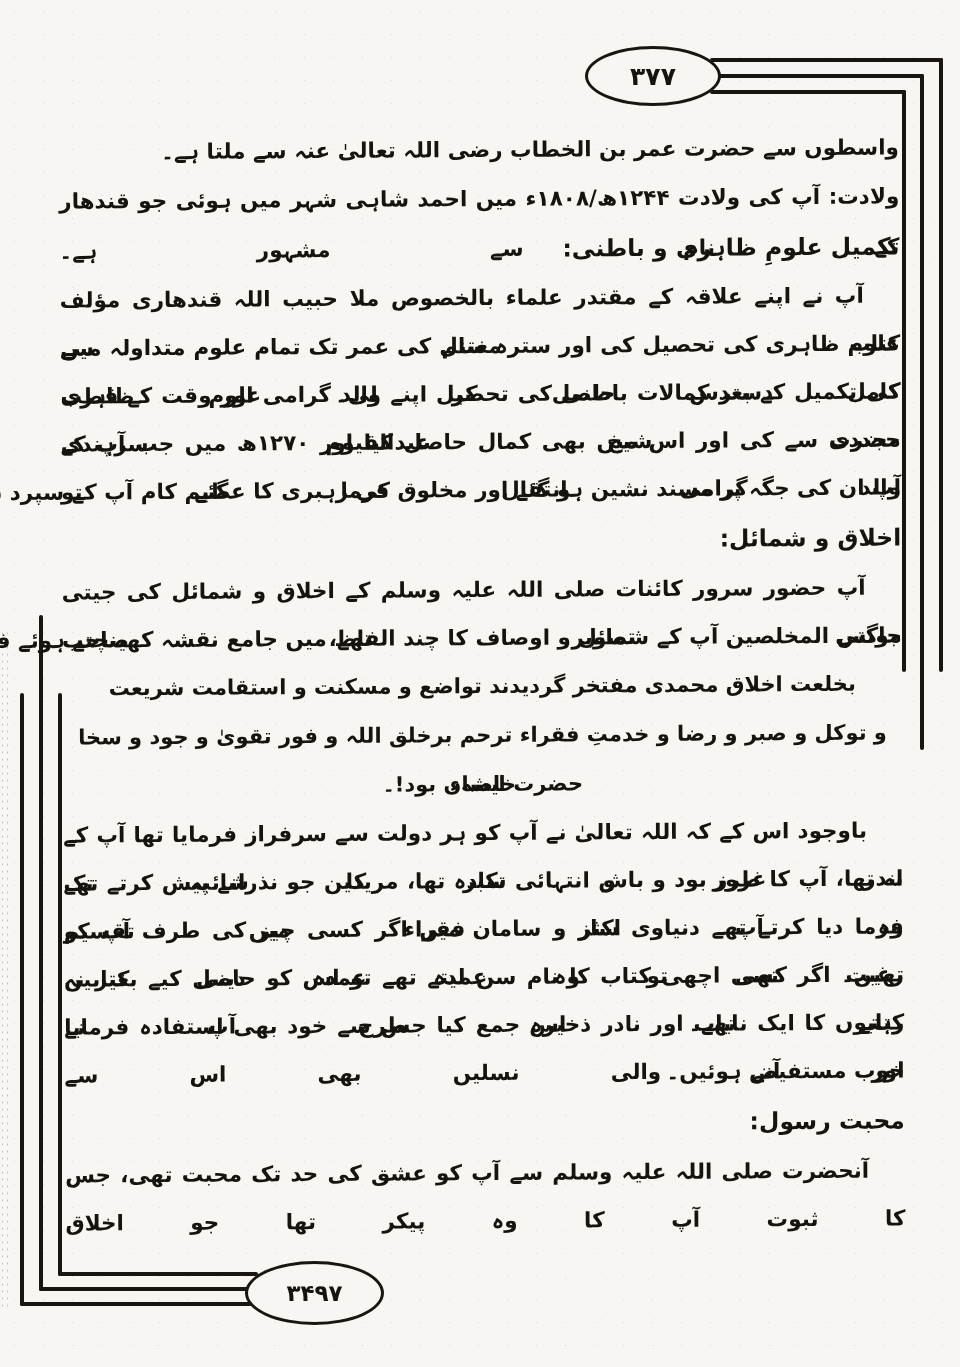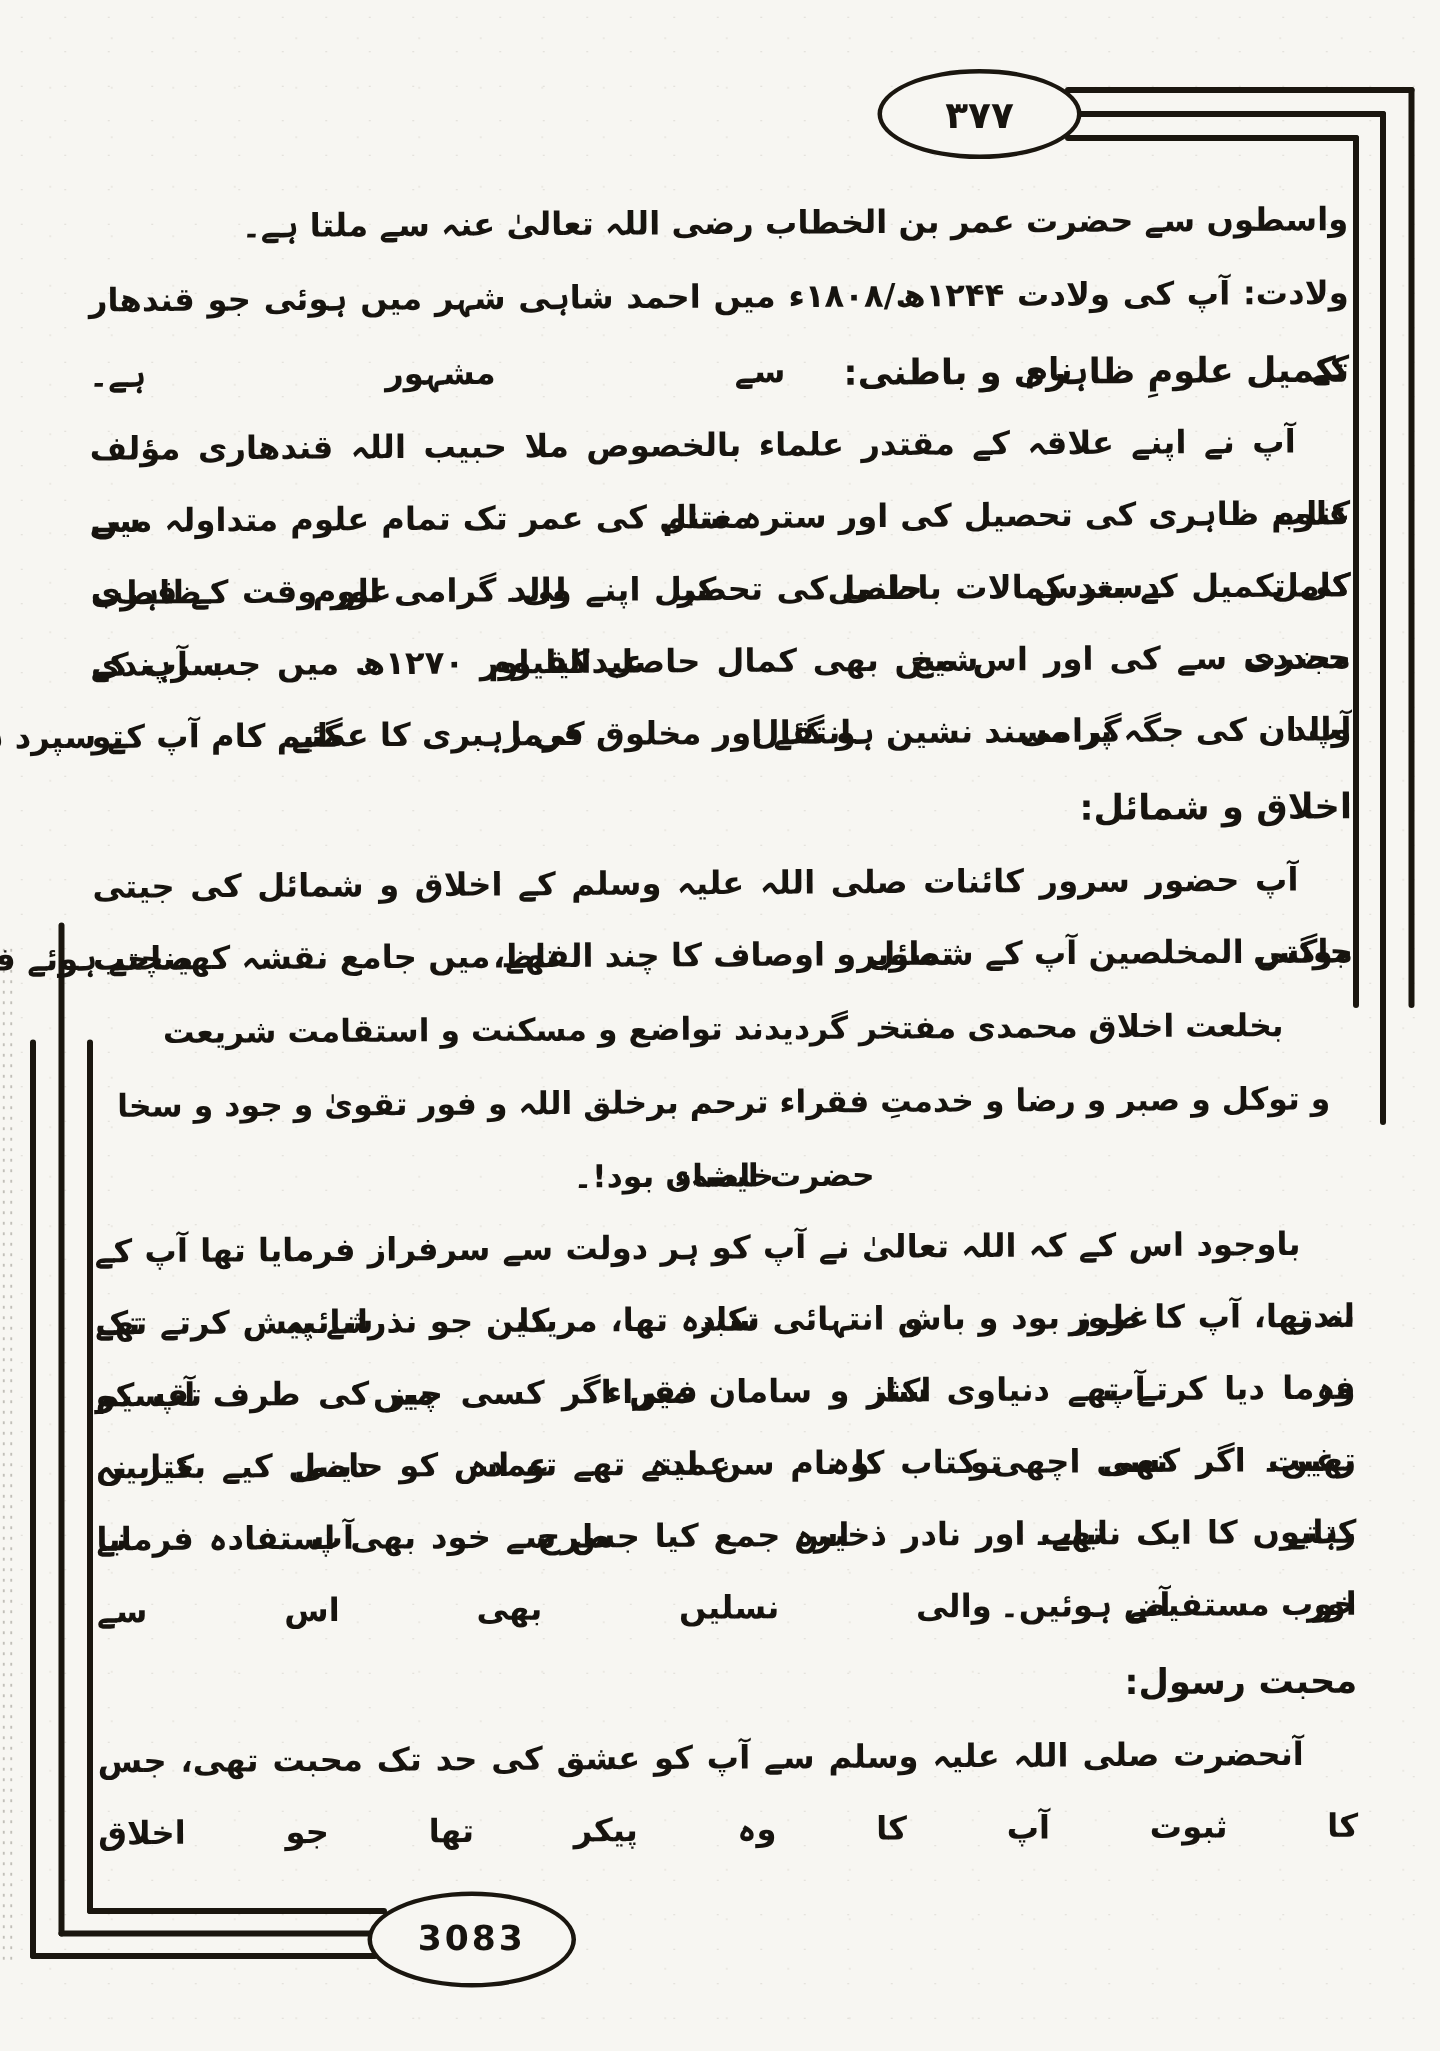--- a/index.html
+++ b/index.html
@@ -82,21 +82,21 @@
   <div class="bar bl-h2"></div>
   <div class="bar bl-v3"></div>
   <div class="bar bl-h3"></div>
 
   <div class="noise-strip"></div>
 
   <div class="oval oval-top">
     <span>۳۷۷</span>
   </div>
   <div class="oval oval-bottom">
-    <span>3083</span>
+    <span>۳۴۹۷</span>
   </div>
 
   <div class="text-block">
 
     <div class="line">واسطوں سے حضرت عمر بن الخطاب رضی اللہ تعالیٰ عنہ سے ملتا ہے۔</div>
 
     <div class="wrapline just tall">
       <span>ولادت: آپ کی ولادت </span><span class="uline">۱۲۴۴ھ</span><span>/</span><span class="uline">۱۸۰۸ء</span><span> میں احمد شاہی شہر میں ہوئی جو قندھار کے نام سے مشہور ہے۔</span>
     </div>
 

